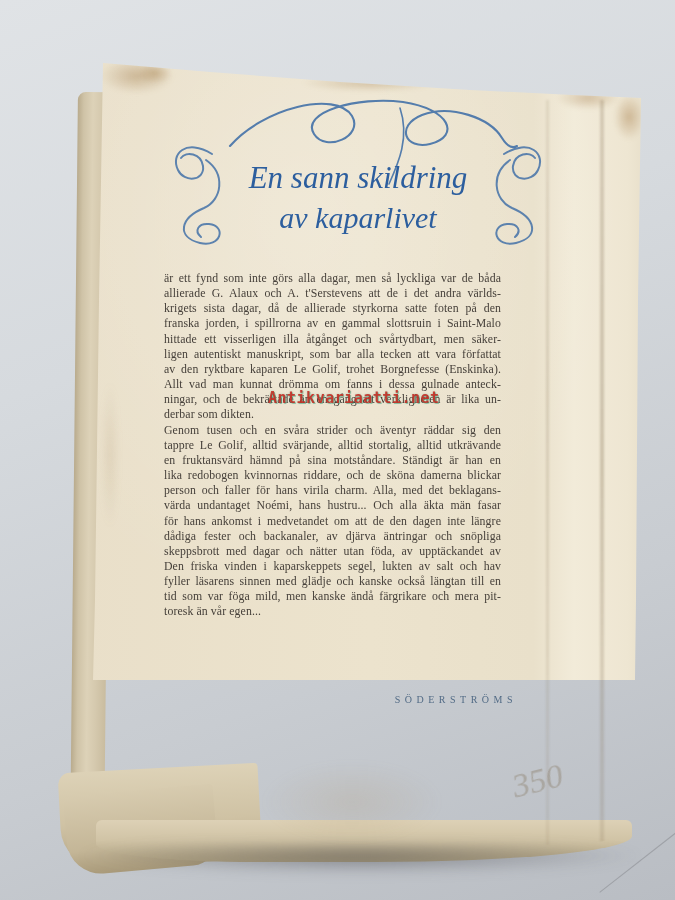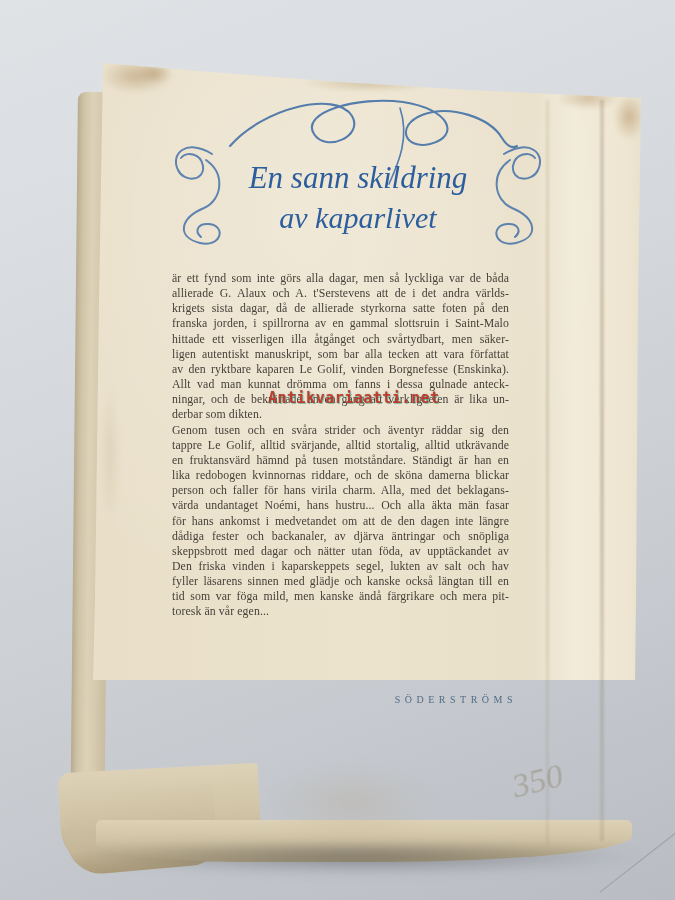--- a/index.html
+++ b/index.html
@@ -72,21 +72,21 @@
   .s4{left:614px;top:94px;width:30px;height:46px;background:radial-gradient(rgba(158,113,58,.4),rgba(158,113,58,0) 72%);filter:blur(2px);}
   .s5{left:138px;top:62px;width:34px;height:22px;background:radial-gradient(rgba(160,120,62,.32),rgba(160,120,62,0) 70%);filter:blur(1.5px);}
   .s6{left:262px;top:762px;width:180px;height:80px;background:radial-gradient(rgba(172,142,96,.16),rgba(172,142,96,0) 70%);filter:blur(5px);}
   .s7{left:101px;top:380px;width:18px;height:150px;background:radial-gradient(rgba(150,120,75,.14),rgba(150,120,75,0) 70%);filter:blur(3px);}
 
   
   .title-svg{left:168px;top:96px;}
 
   
   .body-text{
-    left:172px;top:271px;width:337px;
+    left:164px;top:271px;width:337px;
     font-size:11.8px;line-height:15.15px;
     color:#46403a;letter-spacing:.1px;
   }
   .line{text-align:justify;text-align-last:justify;}
   .line.short{text-align:left;text-align-last:left;font-family:Liberation Serif, serif;}
 
   .publisher{
     left:180px;top:694px;width:337px;
     text-align:right;font-size:10px;letter-spacing:4.5px;
     color:#46617e;opacity:.9;
@@ -151,27 +151,27 @@
       <text x="190" y="132" text-anchor="middle" font-family="Liberation Serif, serif" font-style="italic" font-size="30" fill="#2c5e9e">av kaparlivet</text>
     </svg>
 
     <div class="abs body-text">
         <div class="line">är ett fynd som inte görs alla dagar, men så lyckliga var de båda</div>
         <div class="line">allierade G. Alaux och A. t'Serstevens att de i det andra världs-</div>
         <div class="line">krigets sista dagar, då de allierade styrkorna satte foten på den</div>
         <div class="line">franska jorden, i spillrorna av en gammal slottsruin i Saint-Malo</div>
         <div class="line">hittade ett visserligen illa åtgånget och svårtydbart, men säker-</div>
         <div class="line">ligen autentiskt manuskript, som bar alla tecken att vara författat</div>
-        <div class="line">av den ryktbare kaparen Le Golif, vinden Borgnefesse (Enskinka).</div>
+        <div class="line">av den ryktbare kaparen Le Golif, trohet Borgnefesse (Enskinka).</div>
         <div class="line">Allt vad man kunnat drömma om fanns i dessa gulnade anteck-</div>
         <div class="line">ningar, och de bekräftade än en gång att verkligheten är lika un-</div>
         <div class="line short">derbar som dikten.</div>
         <div class="line">Genom tusen och en svåra strider och äventyr räddar sig den</div>
         <div class="line">tappre Le Golif, alltid svärjande, alltid stortalig, alltid utkrävande</div>
-        <div class="line">en fruktansvärd hämnd på tusen motståndare. Ständigt är han en</div>
+        <div class="line">en fruktansvärd hämnd på sina motståndare. Ständigt är han en</div>
         <div class="line">lika redobogen kvinnornas riddare, och de sköna damerna blickar</div>
         <div class="line">person och faller för hans virila charm. Alla, med det beklagans-</div>
         <div class="line">värda undantaget Noémi, hans hustru... Och alla äkta män fasar</div>
         <div class="line">för hans ankomst i medvetandet om att de den dagen inte längre</div>
         <div class="line">dådiga fester och backanaler, av djärva äntringar och snöpliga</div>
         <div class="line">skeppsbrott med dagar och nätter utan föda, av upptäckandet av</div>
         <div class="line">Den friska vinden i kaparskeppets segel, lukten av salt och hav</div>
         <div class="line">fyller läsarens sinnen med glädje och kanske också längtan till en</div>
         <div class="line">tid som var föga mild, men kanske ändå färgrikare och mera pit-</div>
         <div class="line short">toresk än vår egen...</div>

